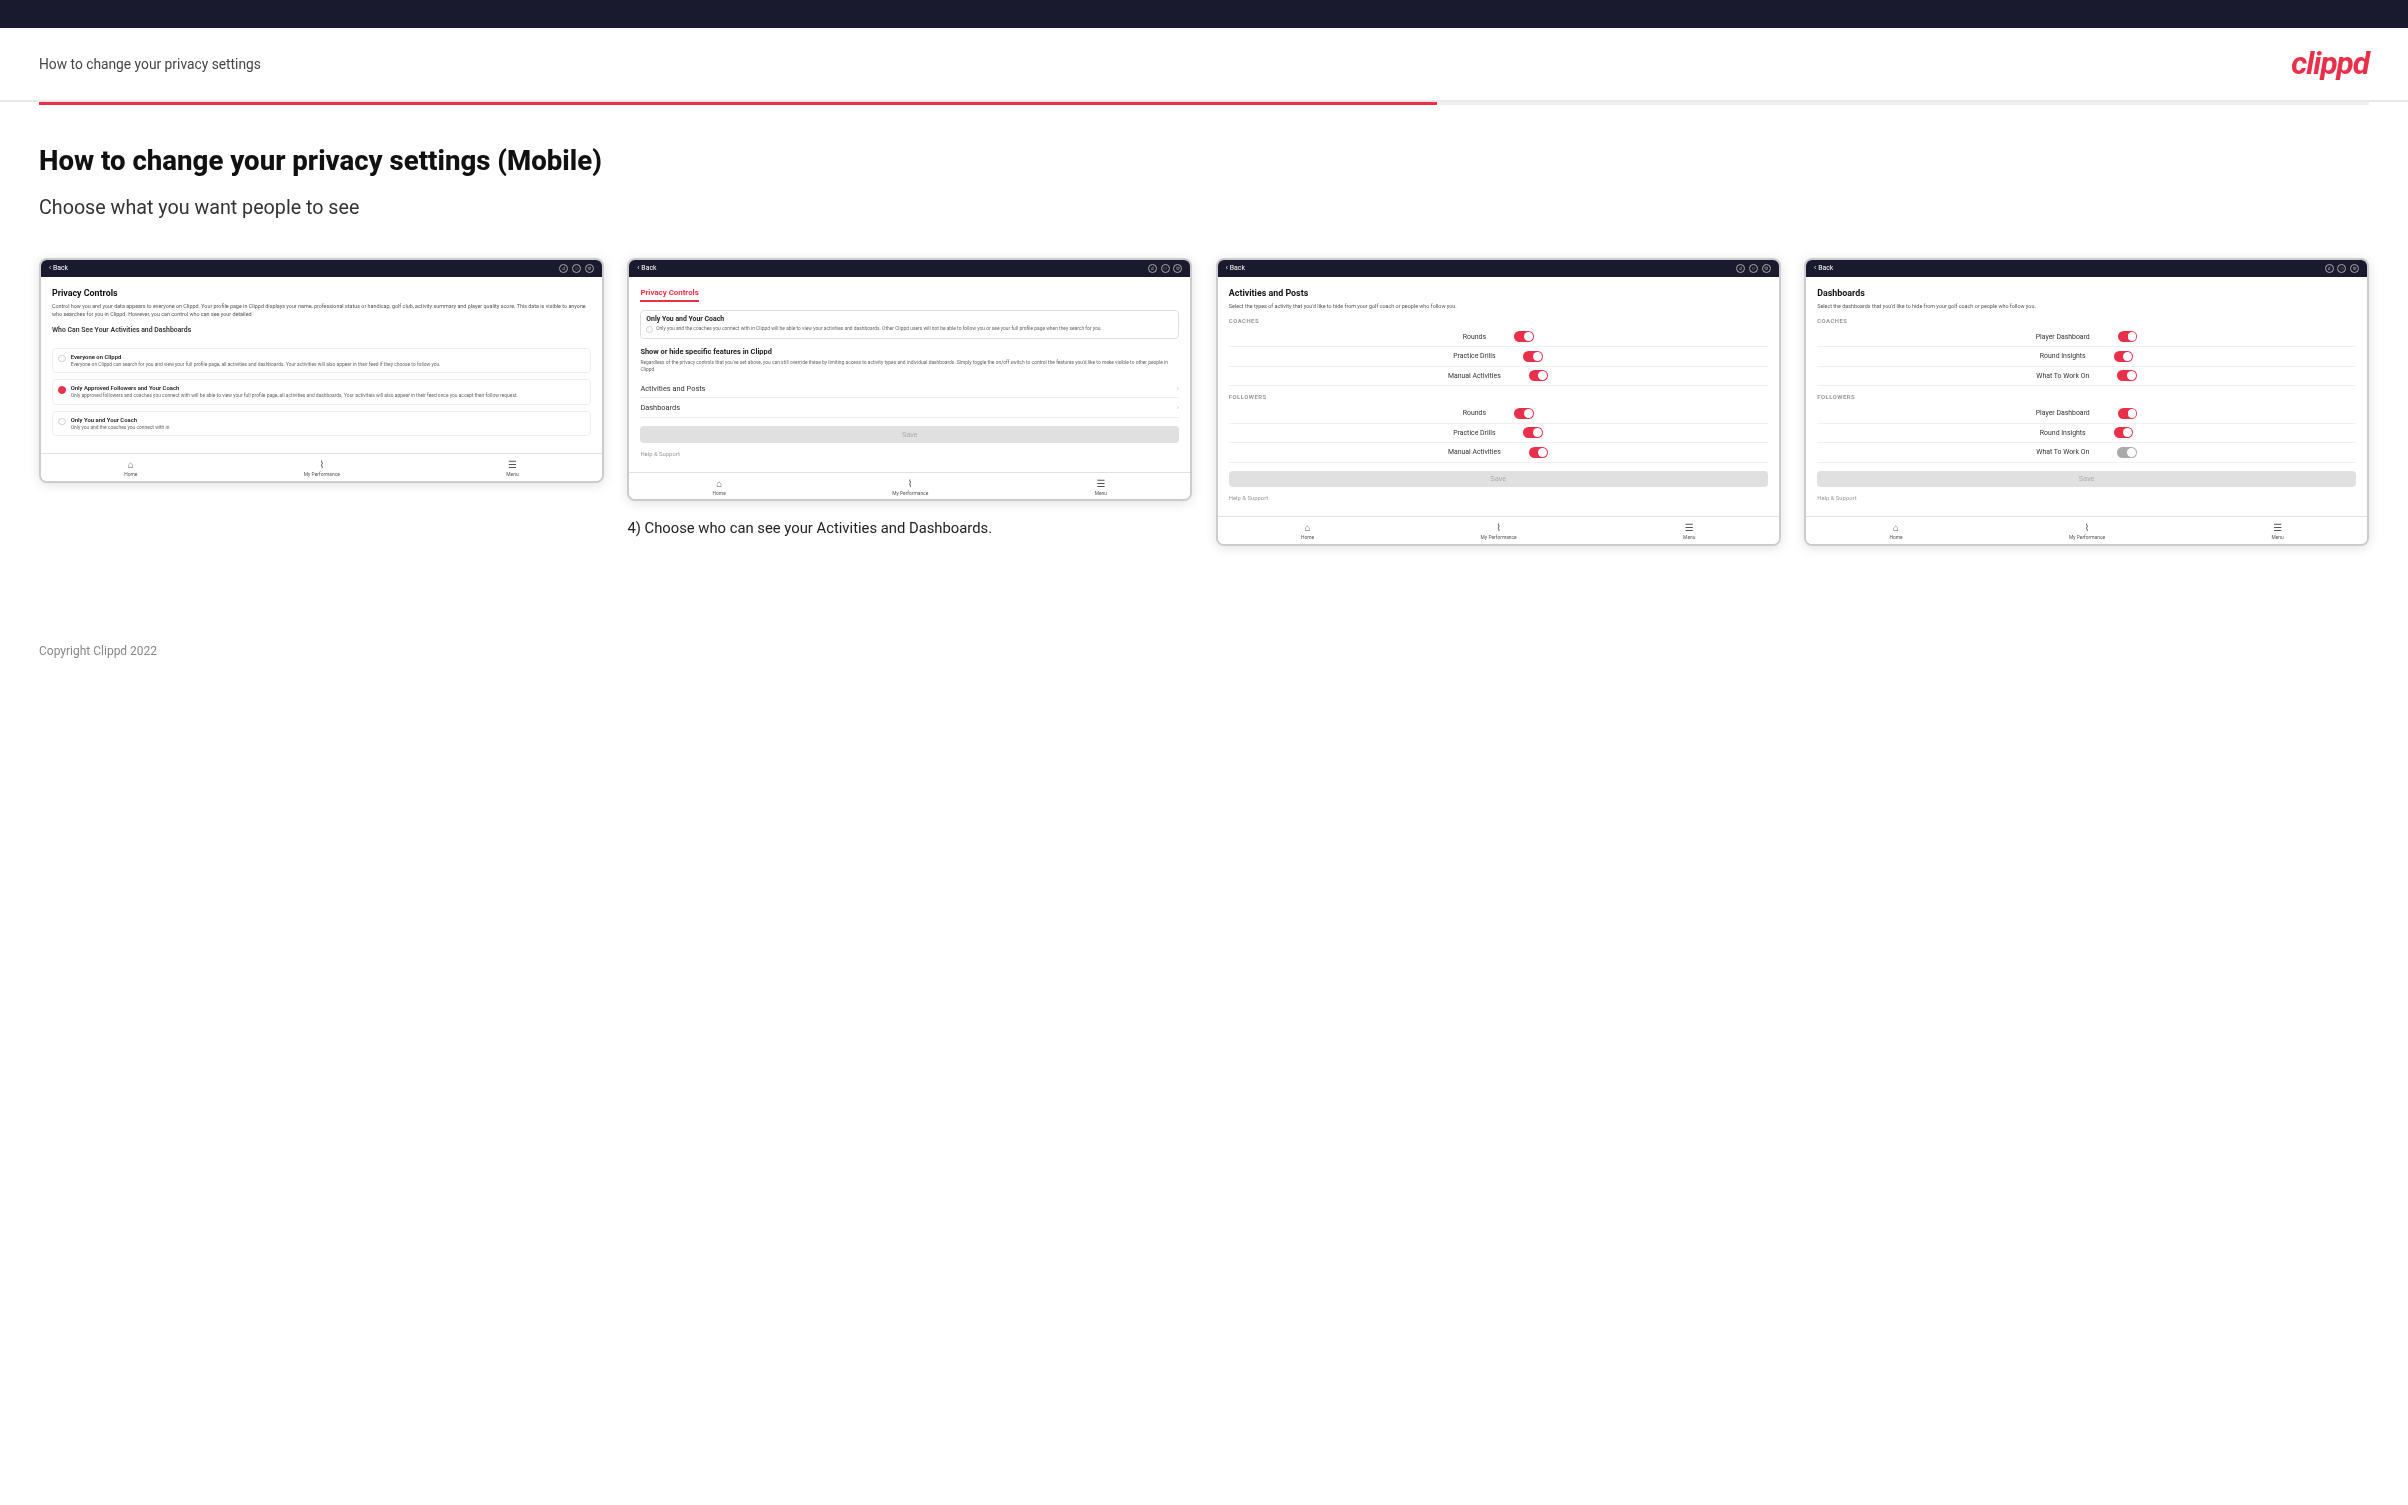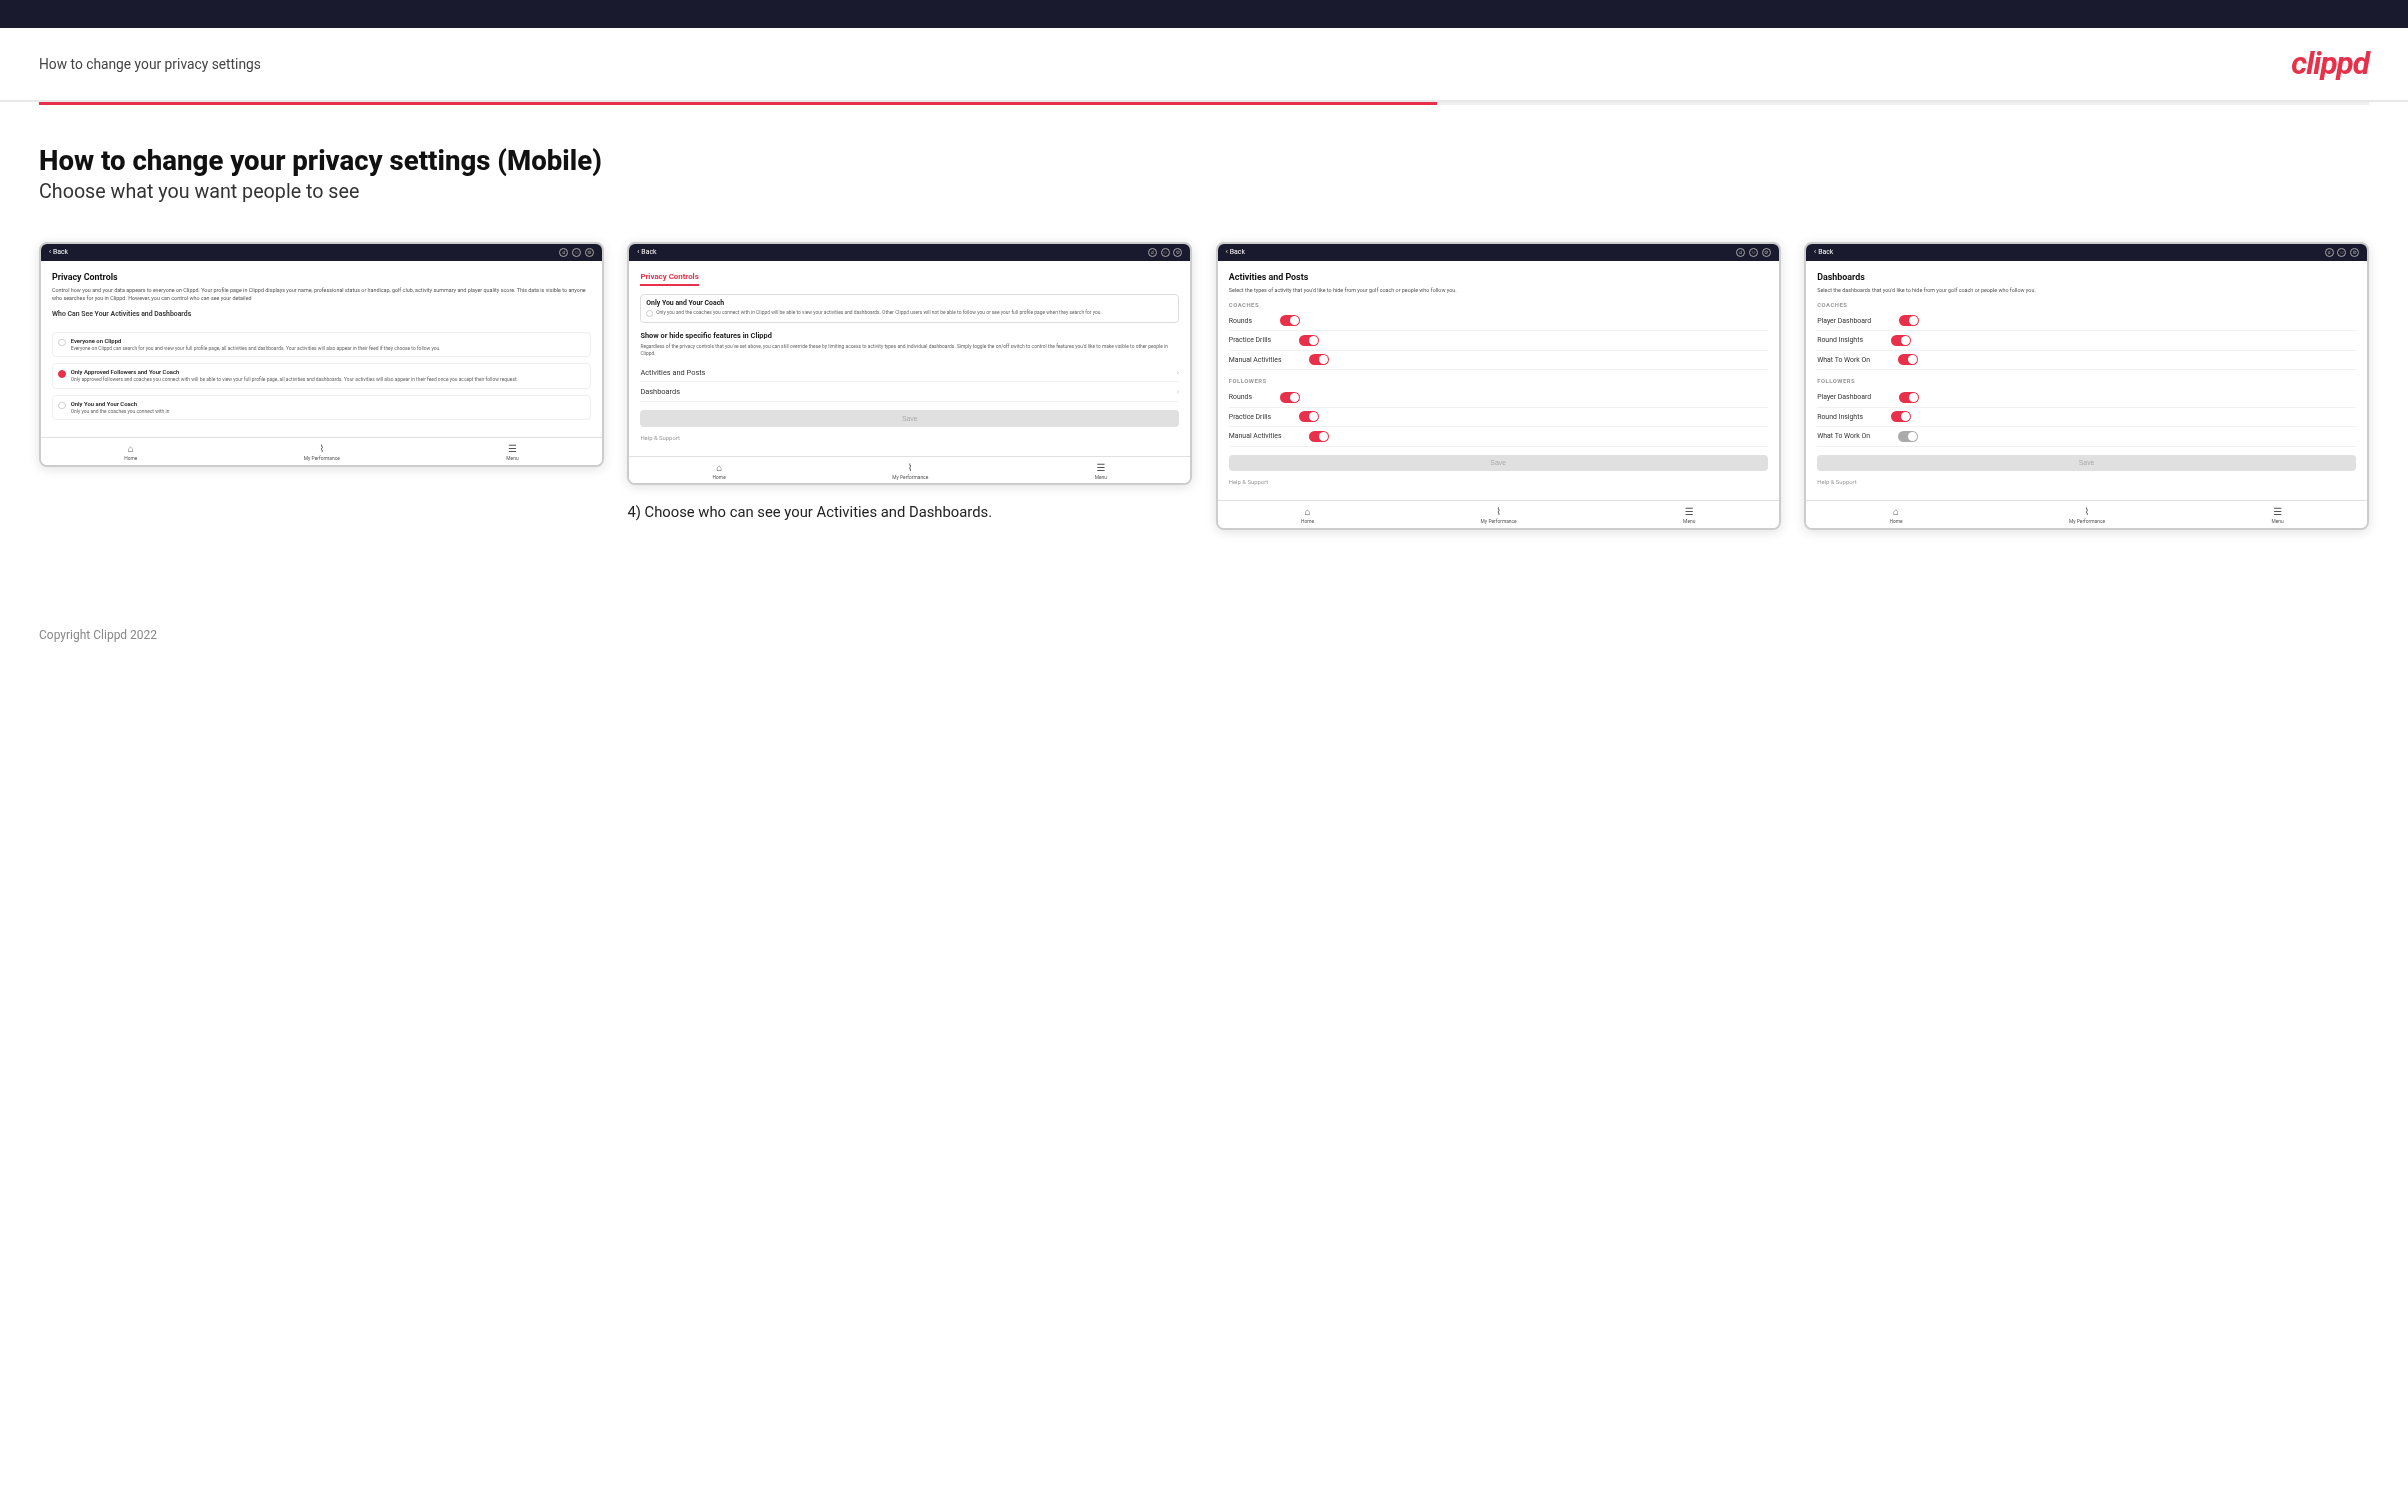--- a/index.html
+++ b/index.html
@@ -47,21 +47,21 @@
 
     
     .main-content {
       padding: 39px 39px 59px 39px;
     }
 
     .page-title {
       font-size: 27.6px;
       font-weight: 800;
       color: #111;
-      margin-bottom: 3px;
+      margin-bottom: 19px;
     }
 
     .page-subtitle {
       font-size: 19.7px;
       font-weight: 400;
       color: #333;
       margin-bottom: 39px;
     }
 
     
@@ -166,21 +166,21 @@
     .radio-desc {
       font-size: 4.9px;
       color: #666;
       line-height: 1.4;
     }
 
     
     .toggle-row {
       display: flex;
       align-items: center;
-      justify-content: flex-start;
+      justify-content: center;
       padding: 3.9px 0;
       border-bottom: 1px solid #f0f0f0;
       gap: 28px;
     }
     .toggle-label {
       font-size: 6.9px;
       color: #333;
     }
     .toggle {
       width: 19.7px;

